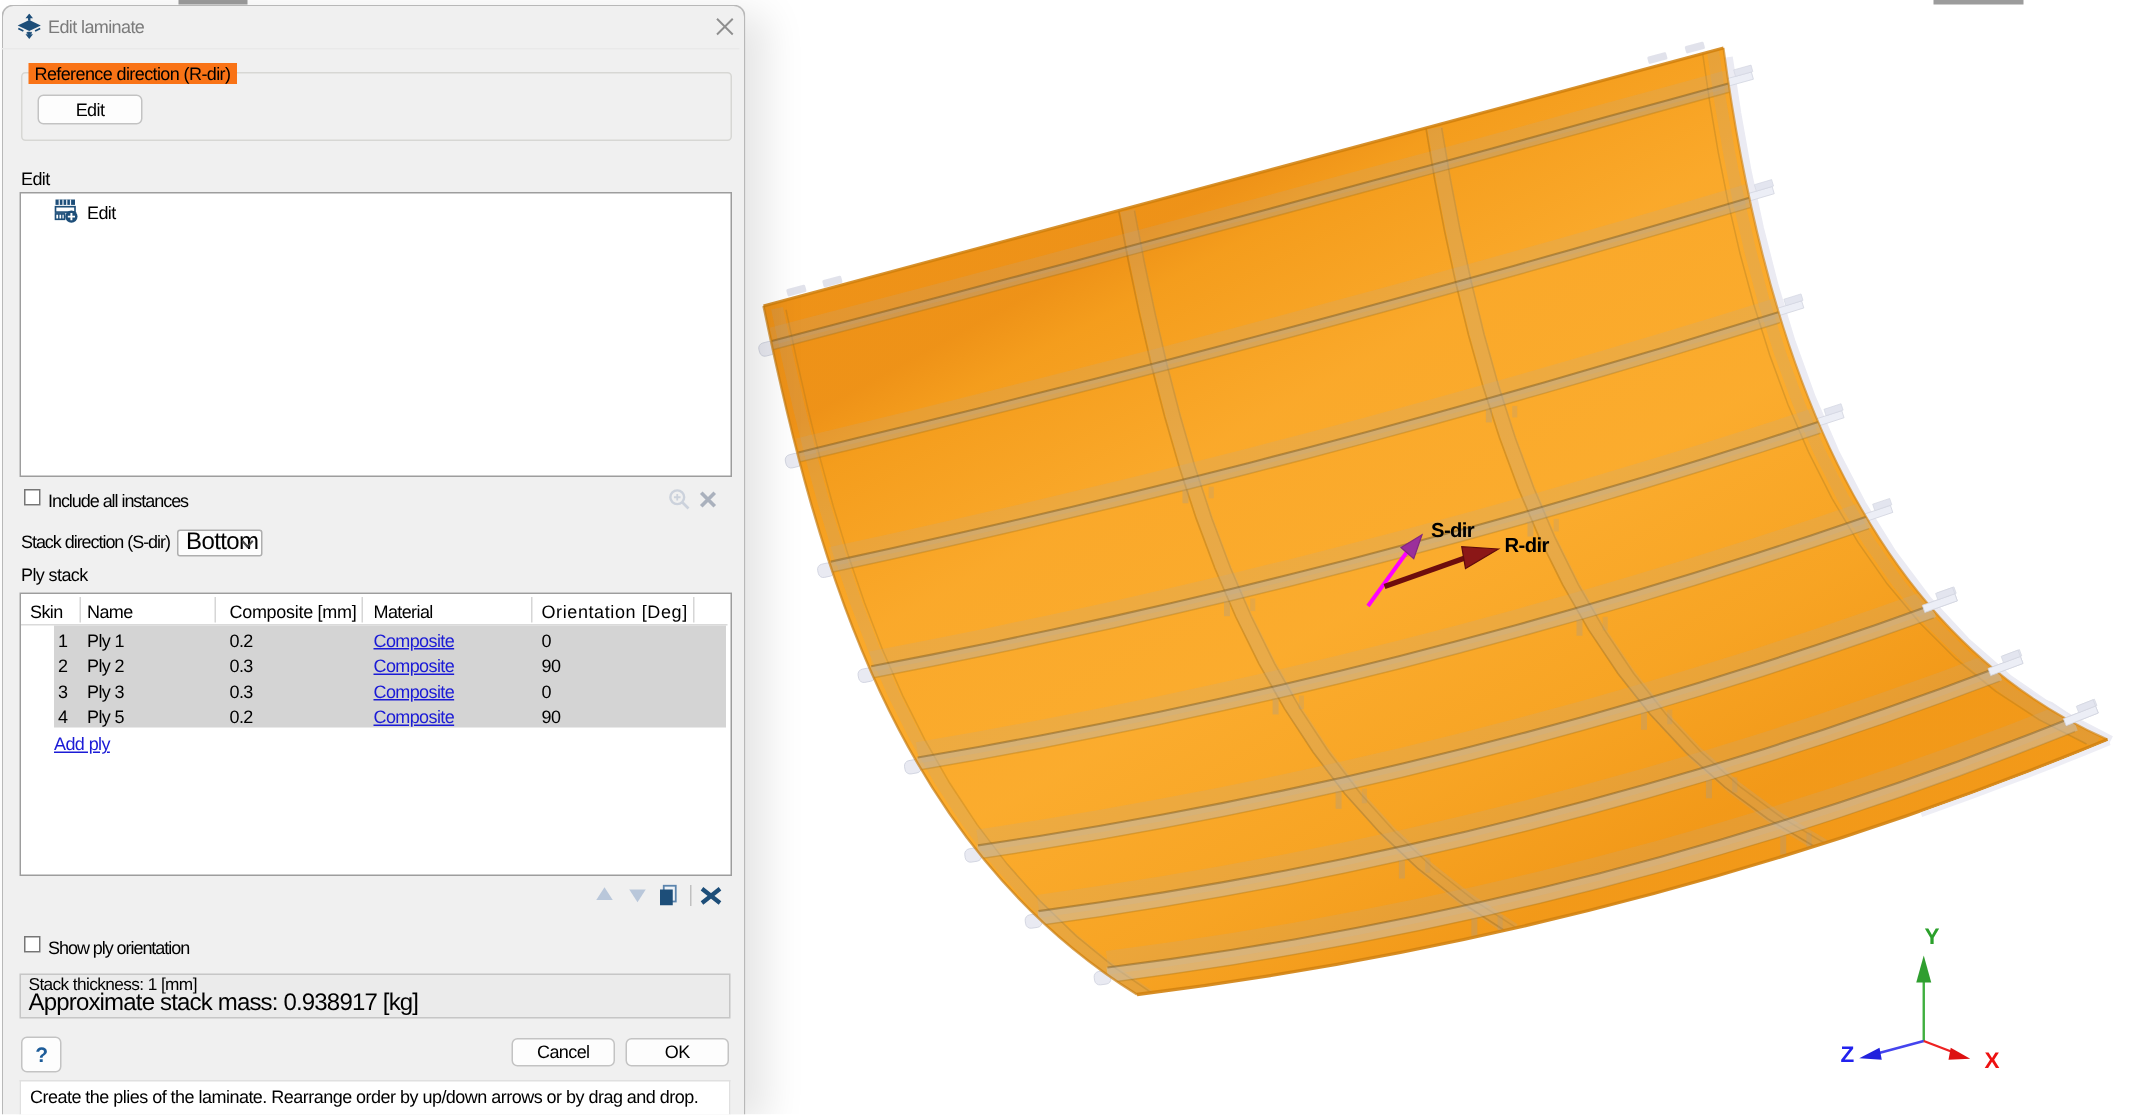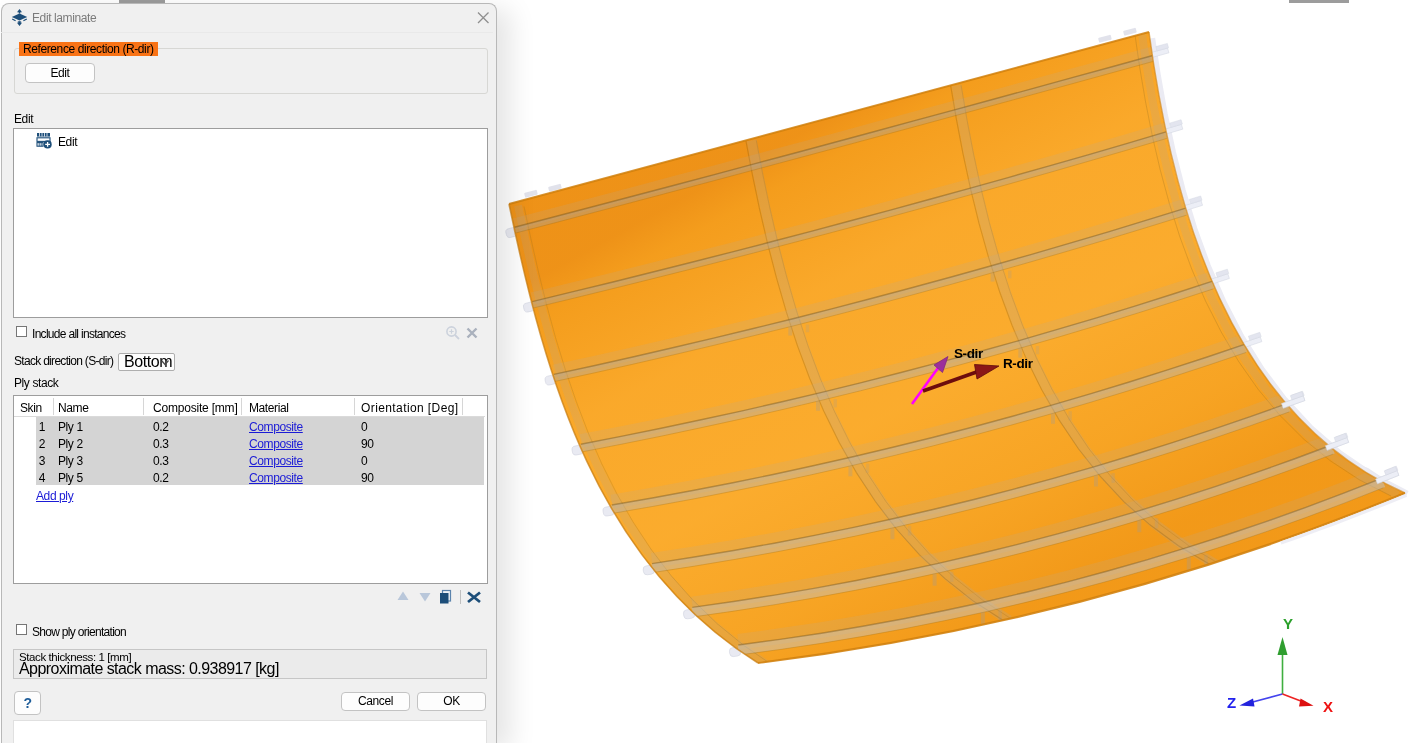--- a/index.html
+++ b/index.html
@@ -313,14 +313,15 @@
     <div class="abs" style="left:12px;top:648px;width:472px;height:28px;background:#ebebeb;border:1px solid #c6c6c6"></div>
     <div class="abs" style="left:18px;top:650px;font-size:11.5px;line-height:12px">Stack thickness: 1 [mm]</div>
     <div class="abs" style="left:18px;top:662px;font-size:16px;line-height:12px;letter-spacing:-0.55px">Approximate stack mass: 0.938917 [kg]</div>
 
     <div class="btn" style="left:13px;top:690px;width:25px;height:22px;line-height:22px;
       color:#1d5c99;font-weight:bold;font-size:14px">?</div>
     <div class="btn" style="left:340px;top:691px;width:67px;height:17px;line-height:17px">Cancel</div>
     <div class="btn" style="left:416px;top:691px;width:67px;height:17px;line-height:17px">OK</div>
 
     <div class="abs" style="left:12px;top:719px;width:472px;height:25px;background:#fff;border:1px solid #e0e0e0;border-bottom:none"></div>
+    <div class="abs" style="left:19px;top:723px;letter-spacing:-0.35px">Create the plies of the laminate. Rearrange order by up/down arrows or by drag and drop.</div>
   </div>
     </div>
 </div>
 </body></html>

